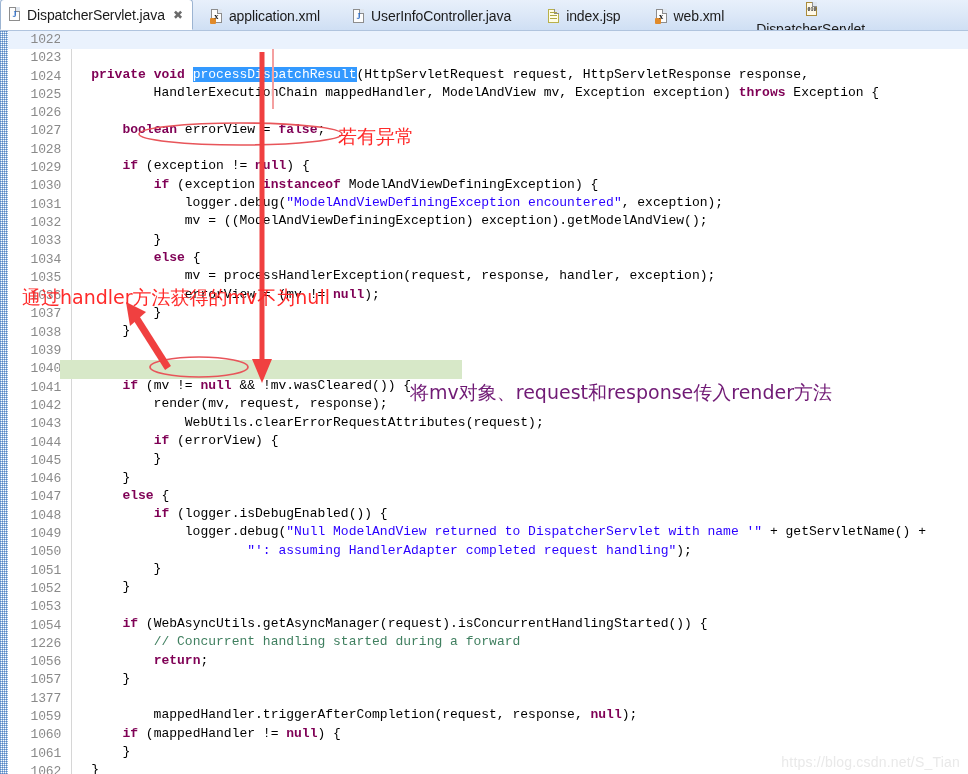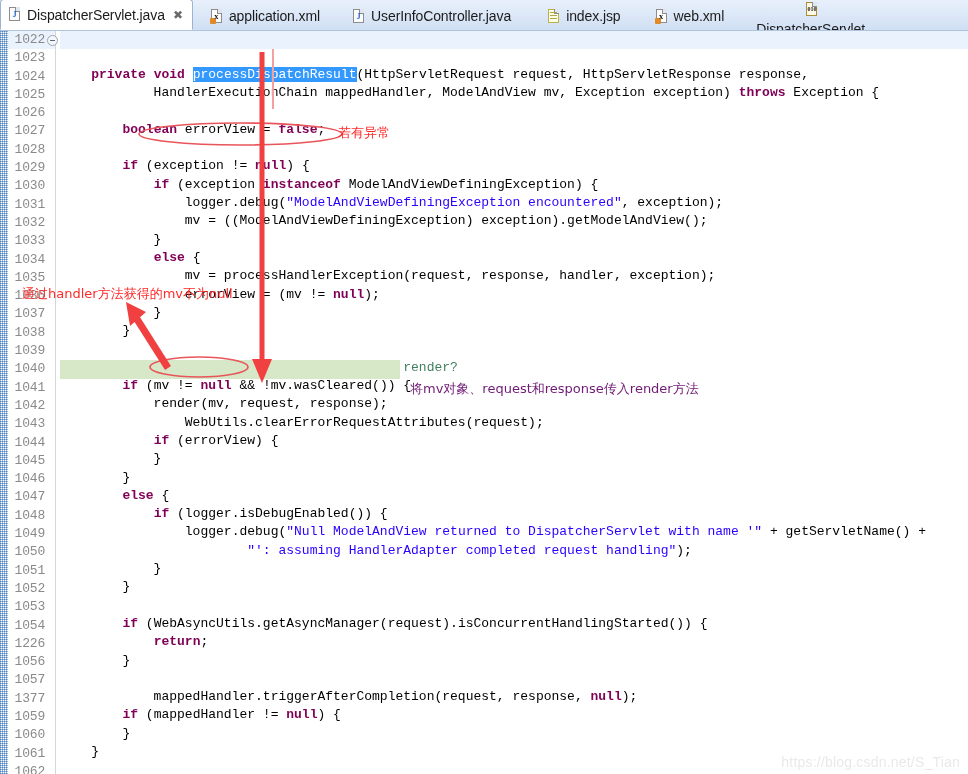--- a/index.html
+++ b/index.html
@@ -80,21 +80,21 @@
   
   .changebar {
     position: absolute; left: 0; top: 0; width: 8px; height: 743px;
     background-image:
       repeating-linear-gradient(0deg, #8fb4dd 0 1px, #ffffff 1px 2px),
       repeating-linear-gradient(90deg, #8fb4dd 0 1px, #ffffff 1px 2px);
     background-blend-mode: multiply;
     opacity: .95;
   }
   .gutter {
-    position: absolute; left: 8px; top: 0; width: 48px; height: 743px;
+    position: absolute; left: 8px; top: 0; width: 64px; height: 743px;
     background: #ffffff; border-right: 1px solid #d6d6d6;
   }
   .code {
     position: absolute; left: 60px; top: 0; right: 0; height: 743px;
   }
 
   .row { position: relative; height: 18.3px; }
   .lineno {
     position: absolute; right: 10px; top: 0;
     font-family: "Liberation Mono", monospace;
@@ -127,21 +127,21 @@
   
   .caretline {
     position: absolute; left: 272px; top: 18px; width: 2px; height: 60px;
     background: #f4a0a0;
   }
 
   
   .anno { position: absolute; left: 0; top: 0; width: 968px; height: 774px; pointer-events: none; }
   .cnote {
     position: absolute;
-    color: #ff2a2a; font-size: 13px; white-space: nowrap;
+    color: #ff2a2a; font-size: 19px; white-space: nowrap;
     font-family: "DejaVu Sans", sans-serif;
   }
   .watermark {
     position: absolute; right: 8px; bottom: 4px;
     color: #e9e9e9; font-size: 14px; letter-spacing: .2px;
     font-family: "Liberation Sans", sans-serif;
   }
 </style>
 </head>
 <body>
@@ -377,21 +377,21 @@
         </div>
         <div class="row">
           <div class="src"></div>
         </div>
         <div class="row">
           <div class="src">        <span class="cmt">// Did the handler return a view to render?</span></div>
         </div>
         <div class="row">
           <div class="src">        <span class="kw">if</span> (mv != <span class="kw">null</span> &amp;&amp; !mv.wasCleared()) {</div>
         </div>
-        <div class="row hl-row" style="width: 340px;">
+        <div class="row hl-row" style="width: 402px;">
           <div class="src">            render(mv, request, response);</div>
         </div>
         <div class="row">
           <div class="src">                WebUtils.clearErrorRequestAttributes(request);</div>
         </div>
         <div class="row">
           <div class="src">            <span class="kw">if</span> (errorView) {</div>
         </div>
         <div class="row">
           <div class="src">            }</div>
@@ -415,20 +415,23 @@
           <div class="src">            }</div>
         </div>
         <div class="row">
           <div class="src">        }</div>
         </div>
         <div class="row">
           <div class="src"></div>
         </div>
         <div class="row">
           <div class="src">        <span class="kw">if</span> (WebAsyncUtils.getAsyncManager(request).isConcurrentHandlingStarted()) {</div>
+        </div>
+        <div class="row">
+          <div class="src">            <span class="cmt">// Concurrent handling started during a forward</span></div>
         </div>
         <div class="row">
           <div class="src">            <span class="kw">return</span>;</div>
         </div>
         <div class="row">
           <div class="src">        }</div>
         </div>
         <div class="row">
           <div class="src"></div>
         </div>

